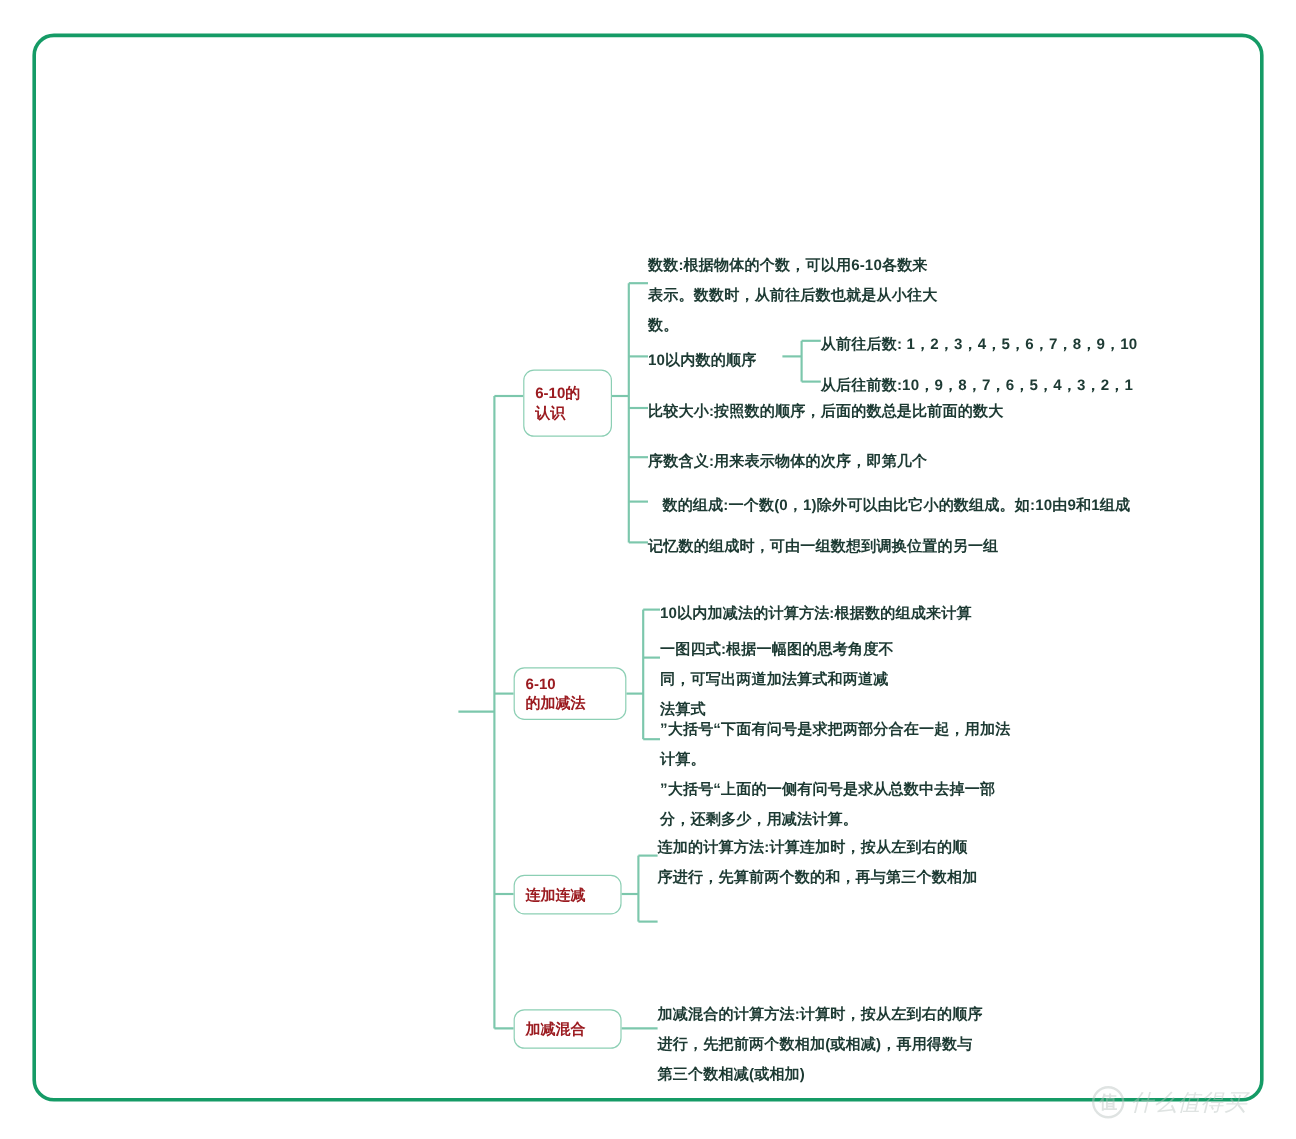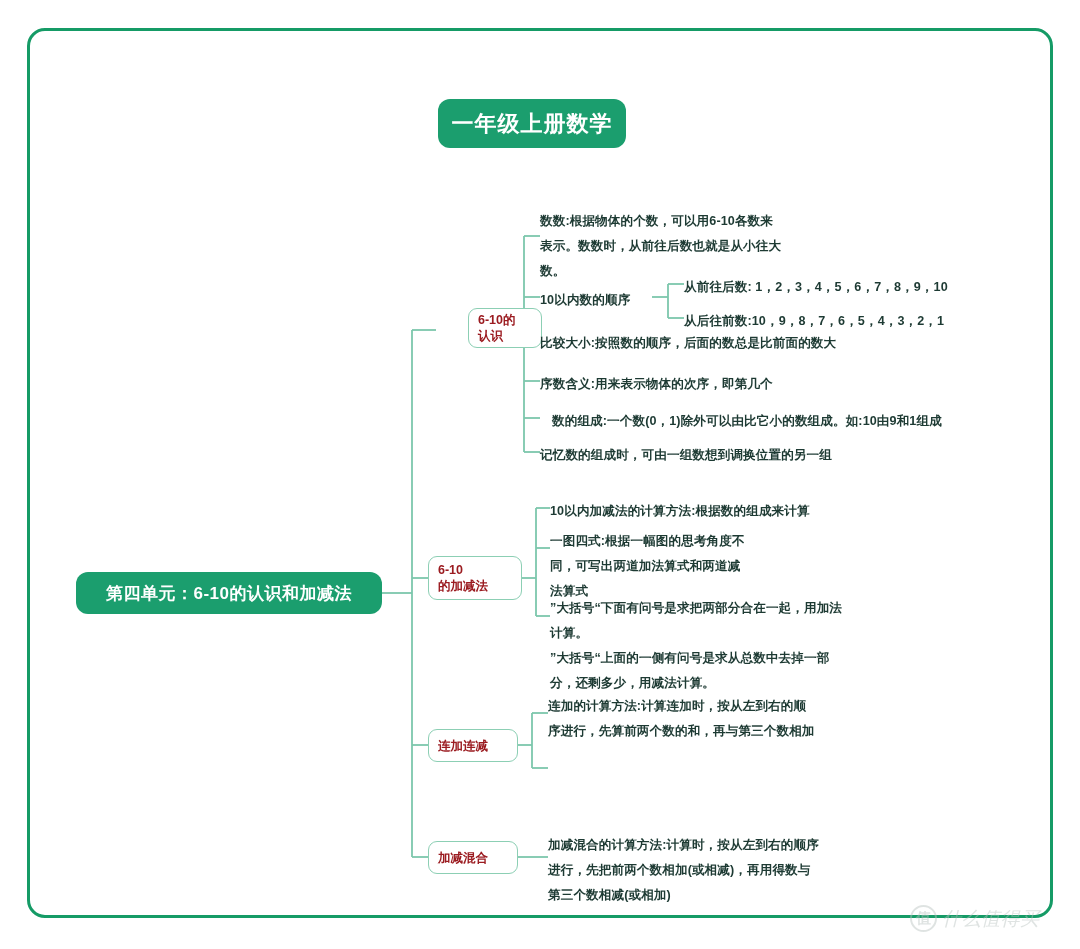--- a/index.html
+++ b/index.html
@@ -153,29 +153,23 @@
     <path d="M536 616 H550"></path>
 
     <path d="M518 745 H532"></path>
     <path d="M532 713 V768"></path>
     <path d="M532 713 H548"></path>
     <path d="M532 768 H548"></path>
 
     <path d="M518 857 H548"></path>
   </svg>
 
-  <div class="node title-node">
-    <span>一年级上册数学</span>
-  </div>
-
-  <div class="node root-node">
-    <span>第四单元：6-10的认识和加减法</span>
-  </div>
-
-  <div class="node branch-node" style="left:436px; top:308px; width:74px; height:40px;margin-left:32px;">
+
+
+  <div class="node branch-node" style="left:436px; top:308px; width:74px; height:56px;">
     <span>6-10的</span>
     <span>认识</span>
   </div>
 
   <div class="leaf" style="left:540px; top:209px; width:305px;">数数:根据物体的个数，可以用6-10各数来
 表示。数数时，从前往后数也就是从小往大
 数。</div>
 
   <div class="leaf" style="left:540px; top:288px; width:120px;">10以内数的顺序</div>
 

